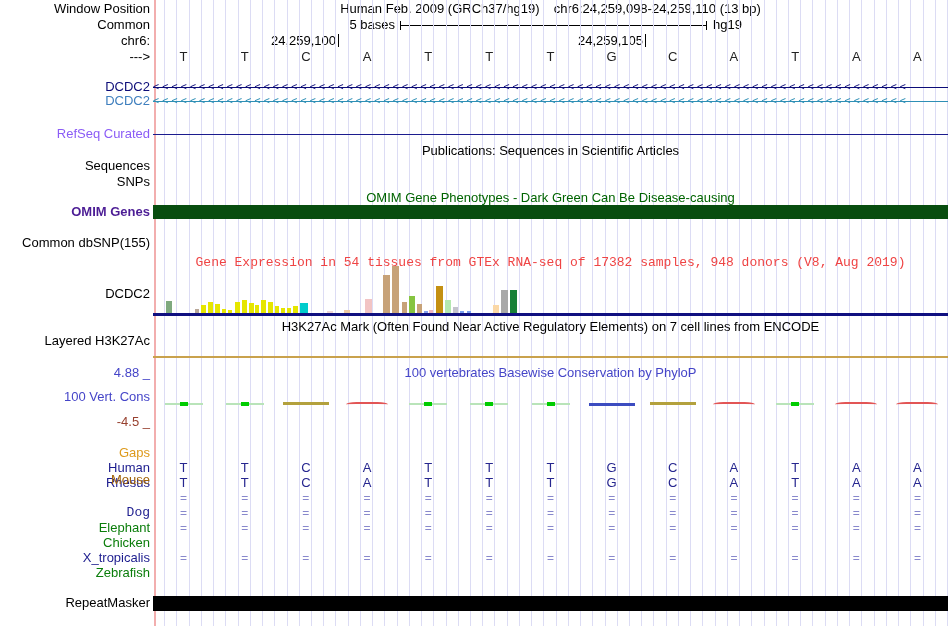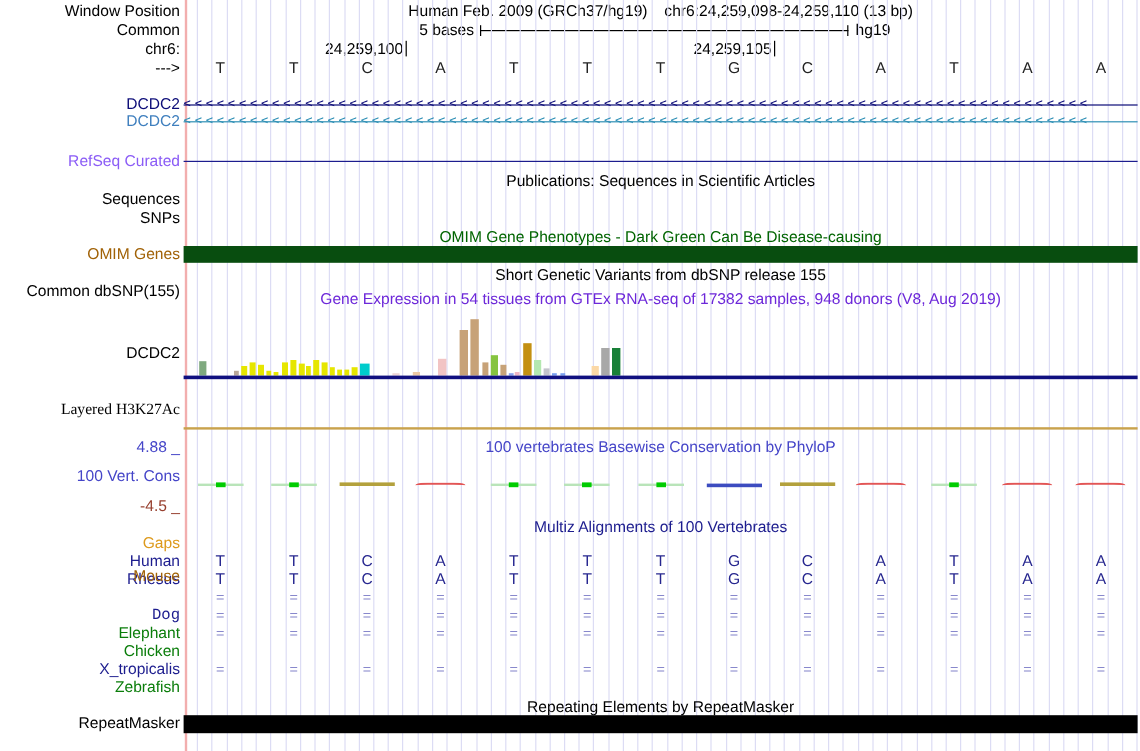--- a/index.html
+++ b/index.html
@@ -108,44 +108,42 @@
     <div style="position: absolute; left: 154px; top: 0px; width: 1.5px; height: 626px; background: rgb(242, 174, 174);"></div>
     <div class="lbl" style="top: 2px; color: rgb(0, 0, 0);">Window Position</div>
     <div class="lbl" style="top: 18px; color: rgb(0, 0, 0);">Common</div>
     <div class="lbl" style="top: 34px; color: rgb(0, 0, 0);">chr6:</div>
     <div class="lbl" style="top: 50px; color: rgb(0, 0, 0);">---&gt;</div>
     <div class="lbl" style="top: 80px; color: rgb(12, 12, 120);">DCDC2</div>
     <div class="lbl" style="top: 94px; color: rgb(63, 127, 190);">DCDC2</div>
     <div class="lbl" style="top: 127px; color: #8b5cf6;">RefSeq Curated</div>
     <div class="lbl" style="top: 159px; color: rgb(0, 0, 0);">Sequences</div>
     <div class="lbl" style="top: 175px; color: rgb(0, 0, 0);">SNPs</div>
-    <div class="lbl" style="top: 205px; color: #a16207;">OMIM Genes</div>
+    <div class="lbl" style="top: 205px; color: #4c1d95; font-weight: bold;">OMIM Genes</div>
     <div class="lbl" style="top: 236px; color: rgb(0, 0, 0);">Common dbSNP(155)</div>
     <div class="lbl" style="top: 287px; color: rgb(0, 0, 0);">DCDC2</div>
-    <div class="lbl" style="top: 334px; color: rgb(0, 0, 0); font-family: Liberation Serif, serif;">Layered H3K27Ac</div>
+    <div class="lbl" style="top: 334px; color: rgb(0, 0, 0);">Layered H3K27Ac</div>
     <div class="lbl" style="top: 366px; color: rgb(69, 69, 200);">4.88 _</div>
     <div class="lbl" style="top: 390px; color: rgb(69, 69, 200);">100 Vert. Cons</div>
     <div class="lbl" style="top: 415px; color: rgb(151, 64, 47);">-4.5 _</div>
     <div class="lbl" style="top: 446px; color: rgb(221, 154, 28);">Gaps</div>
     <div class="lbl" style="top: 461px; color: rgb(28, 28, 142);">Human</div>
     <div class="lbl" style="top: 476px; color: rgb(28, 28, 142);">Rhesus</div>
     <div class="lbl" style="top: 473px; color: #a16207;">Mouse</div>
     <div class="lbl" style="top: 506px; color: rgb(28, 28, 142); font-family: Liberation Mono, monospace;">Dog</div>
     <div class="lbl" style="top: 521px; color: rgb(10, 125, 10);">Elephant</div>
     <div class="lbl" style="top: 536px; color: rgb(10, 125, 10);">Chicken</div>
     <div class="lbl" style="top: 551px; color: rgb(28, 28, 142);">X_tropicalis</div>
     <div class="lbl" style="top: 566px; color: rgb(10, 125, 10);">Zebrafish</div>
     <div class="lbl" style="top: 596px; color: rgb(0, 0, 0);">RepeatMasker</div>
     <div class="ttl" style="top: 144px; color: rgb(0, 0, 0);">Publications: Sequences in Scientific Articles</div>
     <div class="ttl" style="top: 191px; color: rgb(0, 100, 0);">OMIM Gene Phenotypes - Dark Green Can Be Disease-causing</div>
-    <div class="ttl" style="top: 222px; color: rgb(0, 0, 0);">Short Genetic Variants from dbSNP release 155</div>
-    <div class="ttl" style="top: 242px; color: #6d28d9;">Gene Expression in 54 tissues from GTEx RNA-seq of 17382 samples, 948 donors (V8, Aug 2019)</div>
+    <div class="ttl" style="top: 256px; color: #ef4444; font-family: Liberation Mono, monospace;">Gene Expression in 54 tissues from GTEx RNA-seq of 17382 samples, 948 donors (V8, Aug 2019)</div>
+    <div class="ttl" style="top: 320px; color: rgb(0, 0, 0);">H3K27Ac Mark (Often Found Near Active Regulatory Elements) on 7 cell lines from ENCODE</div>
     <div class="ttl" style="top: 366px; color: rgb(69, 69, 200);">100 vertebrates Basewise Conservation by PhyloP</div>
-    <div class="ttl" style="top: 432px; color: rgb(28, 28, 142);">Multiz Alignments of 100 Vertebrates</div>
-    <div class="ttl" style="top: 582px; color: rgb(0, 0, 0);">Repeating Elements by RepeatMasker</div>
     <div class="seqletter" style="left: 183.577px; top: 50px; color: rgb(34, 34, 34);">T</div>
     <div class="seqletter" style="left: 244.731px; top: 50px; color: rgb(34, 34, 34);">T</div>
     <div class="seqletter" style="left: 305.885px; top: 50px; color: rgb(34, 34, 34);">C</div>
     <div class="seqletter" style="left: 367.038px; top: 50px; color: rgb(34, 34, 34);">A</div>
     <div class="seqletter" style="left: 428.192px; top: 50px; color: rgb(34, 34, 34);">T</div>
     <div class="seqletter" style="left: 489.346px; top: 50px; color: rgb(34, 34, 34);">T</div>
     <div class="seqletter" style="left: 550.5px; top: 50px; color: rgb(34, 34, 34);">T</div>
     <div class="seqletter" style="left: 611.654px; top: 50px; color: rgb(34, 34, 34);">G</div>
     <div class="seqletter" style="left: 672.808px; top: 50px; color: rgb(34, 34, 34);">C</div>
     <div class="seqletter" style="left: 733.962px; top: 50px; color: rgb(34, 34, 34);">A</div>

